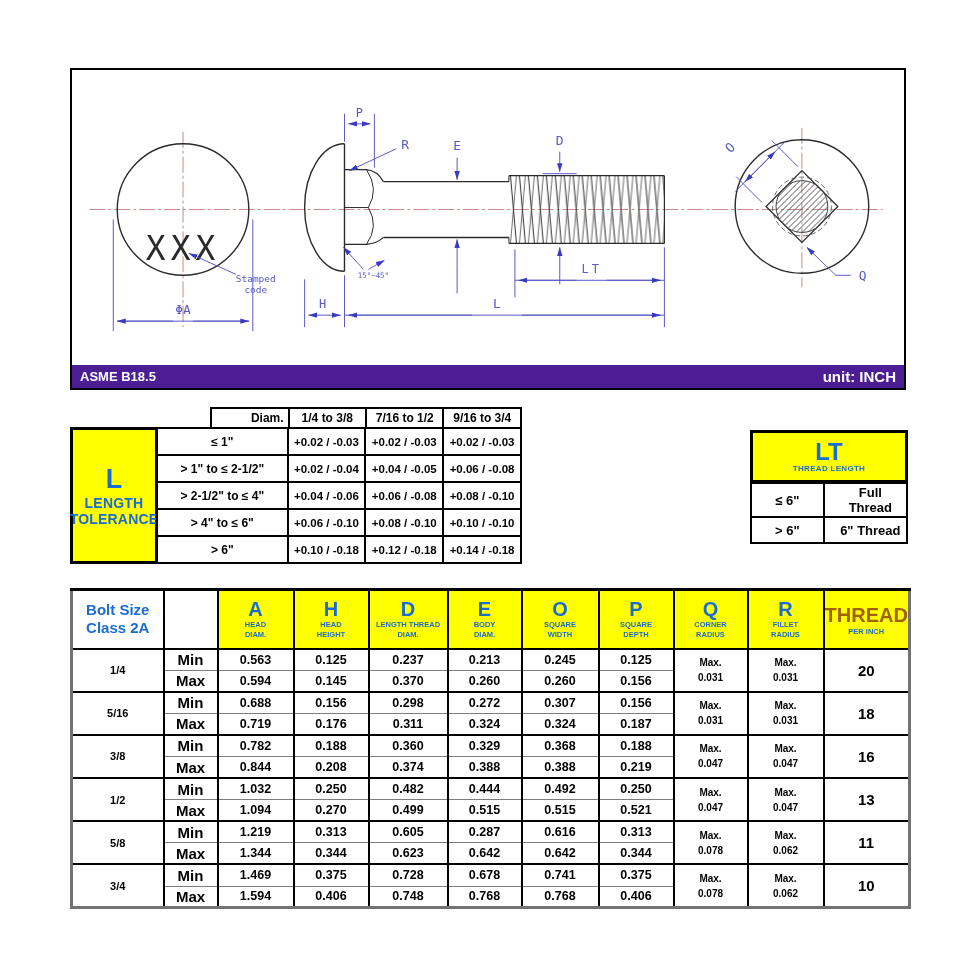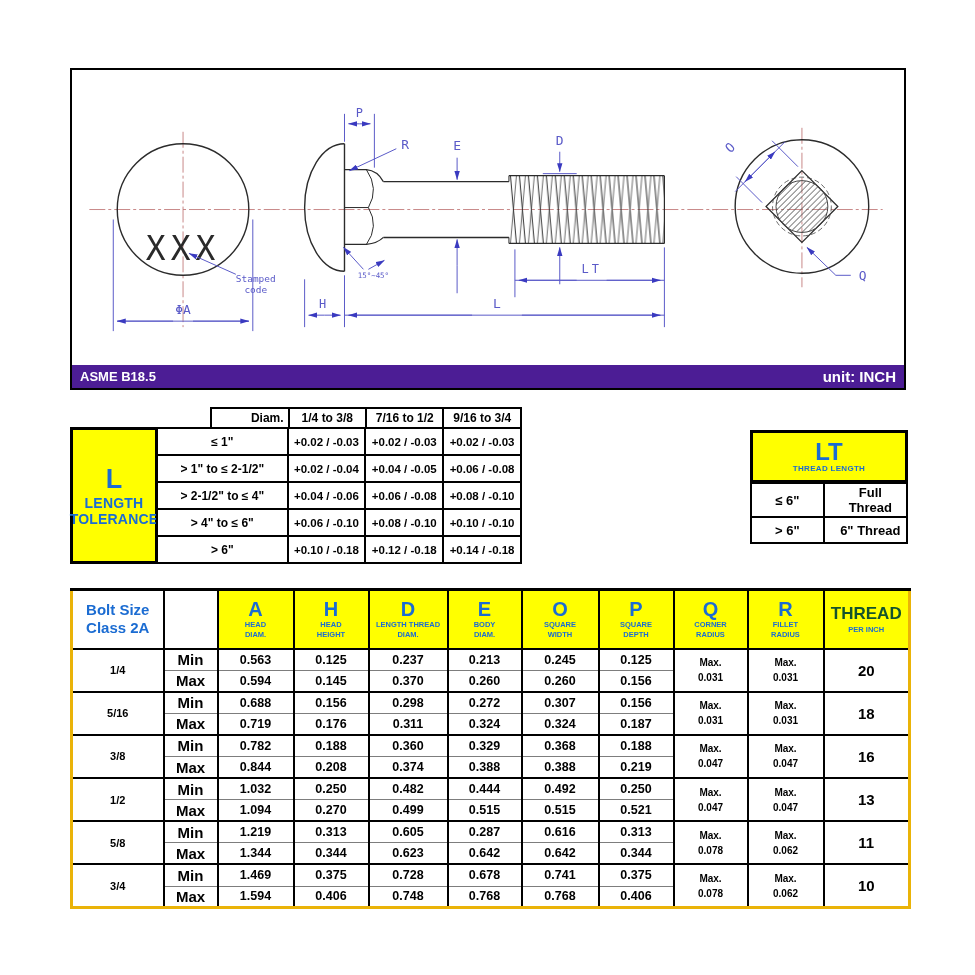--- a/index.html
+++ b/index.html
@@ -47,34 +47,34 @@
     display:flex;flex-direction:column;align-items:center;justify-content:center;line-height:1.1;
   }
   #ltt-head .big{font-size:24px;font-weight:bold;color:#1b6cd2;}
   #ltt-head .sub{font-size:8px;font-weight:bold;color:#1b6cd2;letter-spacing:.3px;}
   #ltt table{border-collapse:collapse;table-layout:fixed;margin-top:-1px;}
   #ltt td{border:2px solid #000;height:26px;text-align:center;font-weight:bold;box-sizing:border-box;}
   #ltt td.ltt-cond{width:74px;font-size:13px;}
   #ltt td.ltt-val{width:84px;font-size:13px;padding-left:11px;}
   
   #dimwrap{position:absolute;left:70px;top:588px;}
-  table.dim{border-collapse:collapse;table-layout:fixed;width:838px;border:3px solid #eab308;}
+  table.dim{border-collapse:collapse;table-layout:fixed;width:838px;border:3px solid #737373;}
   .dim th,.dim td{
     border-left:2px solid #000;border-right:2px solid #000;
     padding:0;text-align:center;vertical-align:middle;overflow:hidden;box-sizing:border-box;
   }
   .dim thead th{border-top:3px solid #000;border-bottom:2.5px solid #000;height:59px;}
   .dim tbody tr{height:21.6px;}
   .dim .row-min td{border-top:2.5px solid #000;}
   .dim .row-min td.c-mm,.dim .row-min td.c-val{border-bottom:1.5px solid #7d7d7d;}
   .hd-y{background:#ffff00;}
   .hd-letter{font-size:20px;font-weight:bold;color:#1b6cd2;line-height:1.05;}
   .hd-sub{font-size:7.5px;font-weight:bold;color:#1b6cd2;line-height:1.25;}
   .hd-size1{font-size:15px;font-weight:bold;color:#1b6cd2;line-height:1.2;}
-  .hd-thread1{font-size:17px;font-weight:bold;color:#14532d;line-height:1.2;}
+  .hd-thread1{font-size:20px;font-weight:bold;color:#a16207;line-height:1.2;}
   .c-size{font-size:11px;font-weight:bold;}
   .c-mm{font-size:15px;font-weight:600;}
   .c-val{font-size:12.5px;font-weight:600;}
   .c-qr .qr1,.c-qr .qr2{font-size:10px;font-weight:600;line-height:1.5;}
   .c-tpi{font-size:15px;font-weight:bold;}
 </style>
 </head>
 <body>
 
 <div id="drawing-panel">

